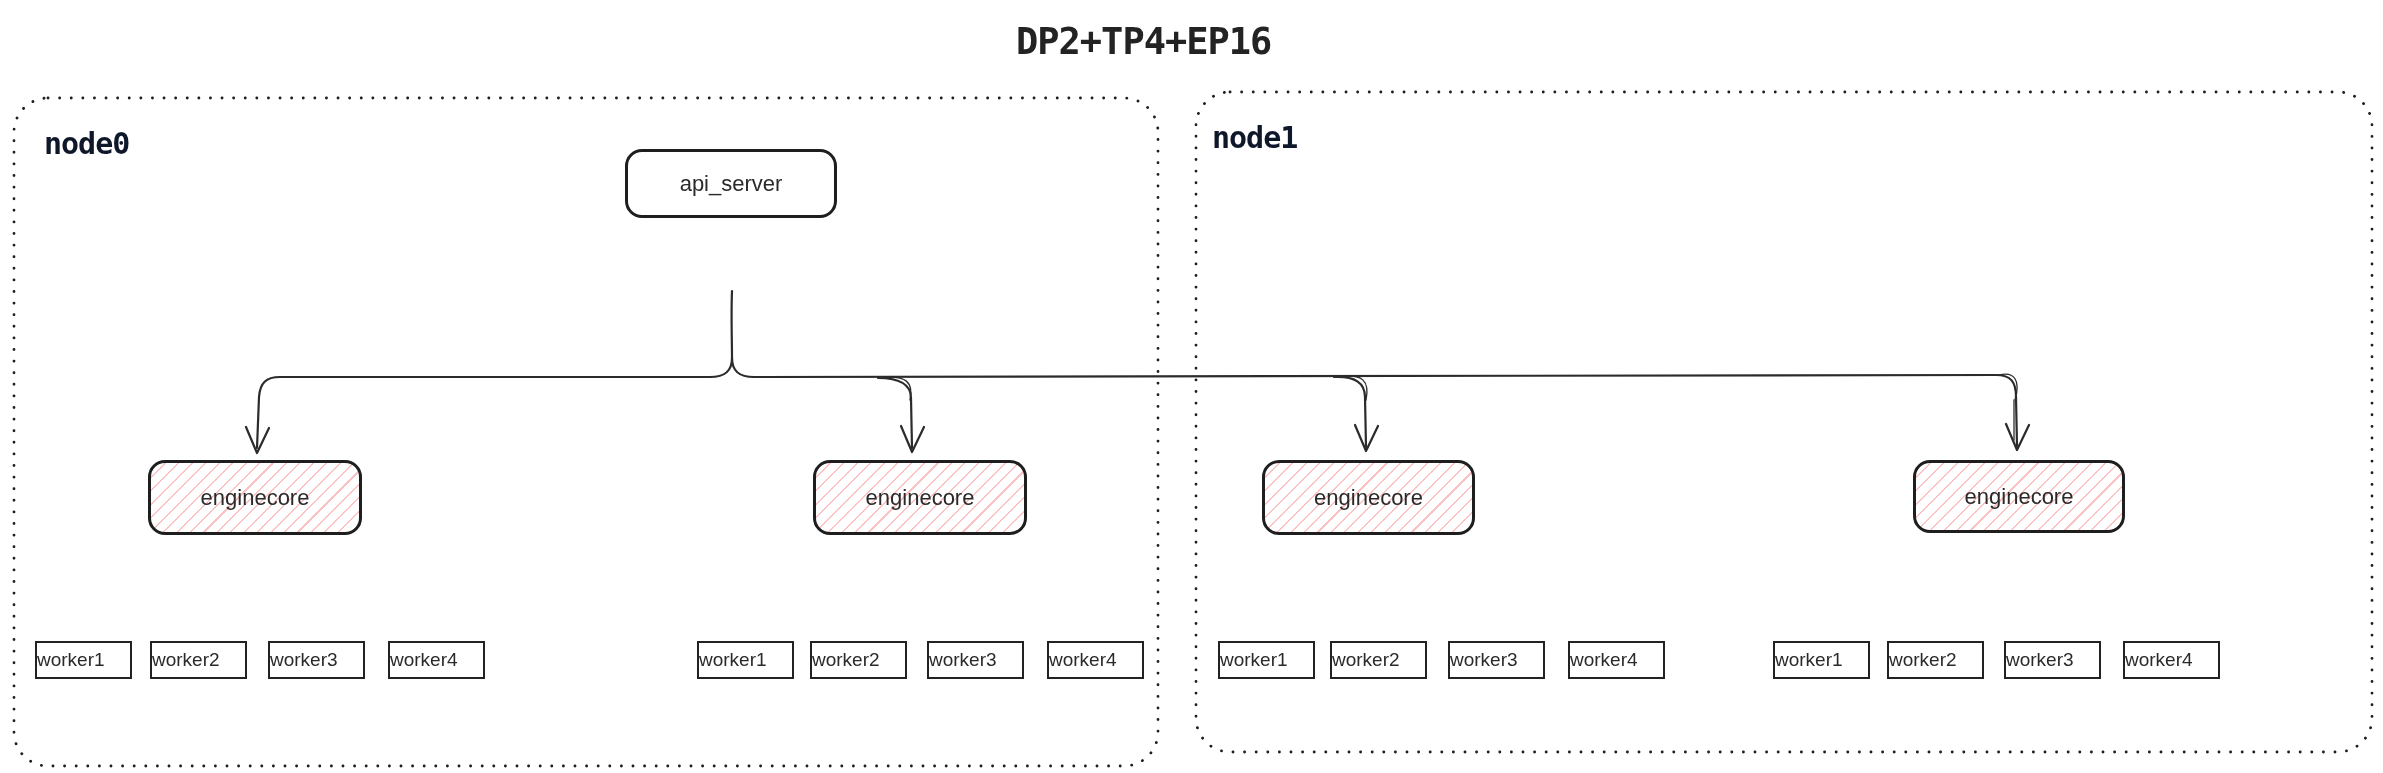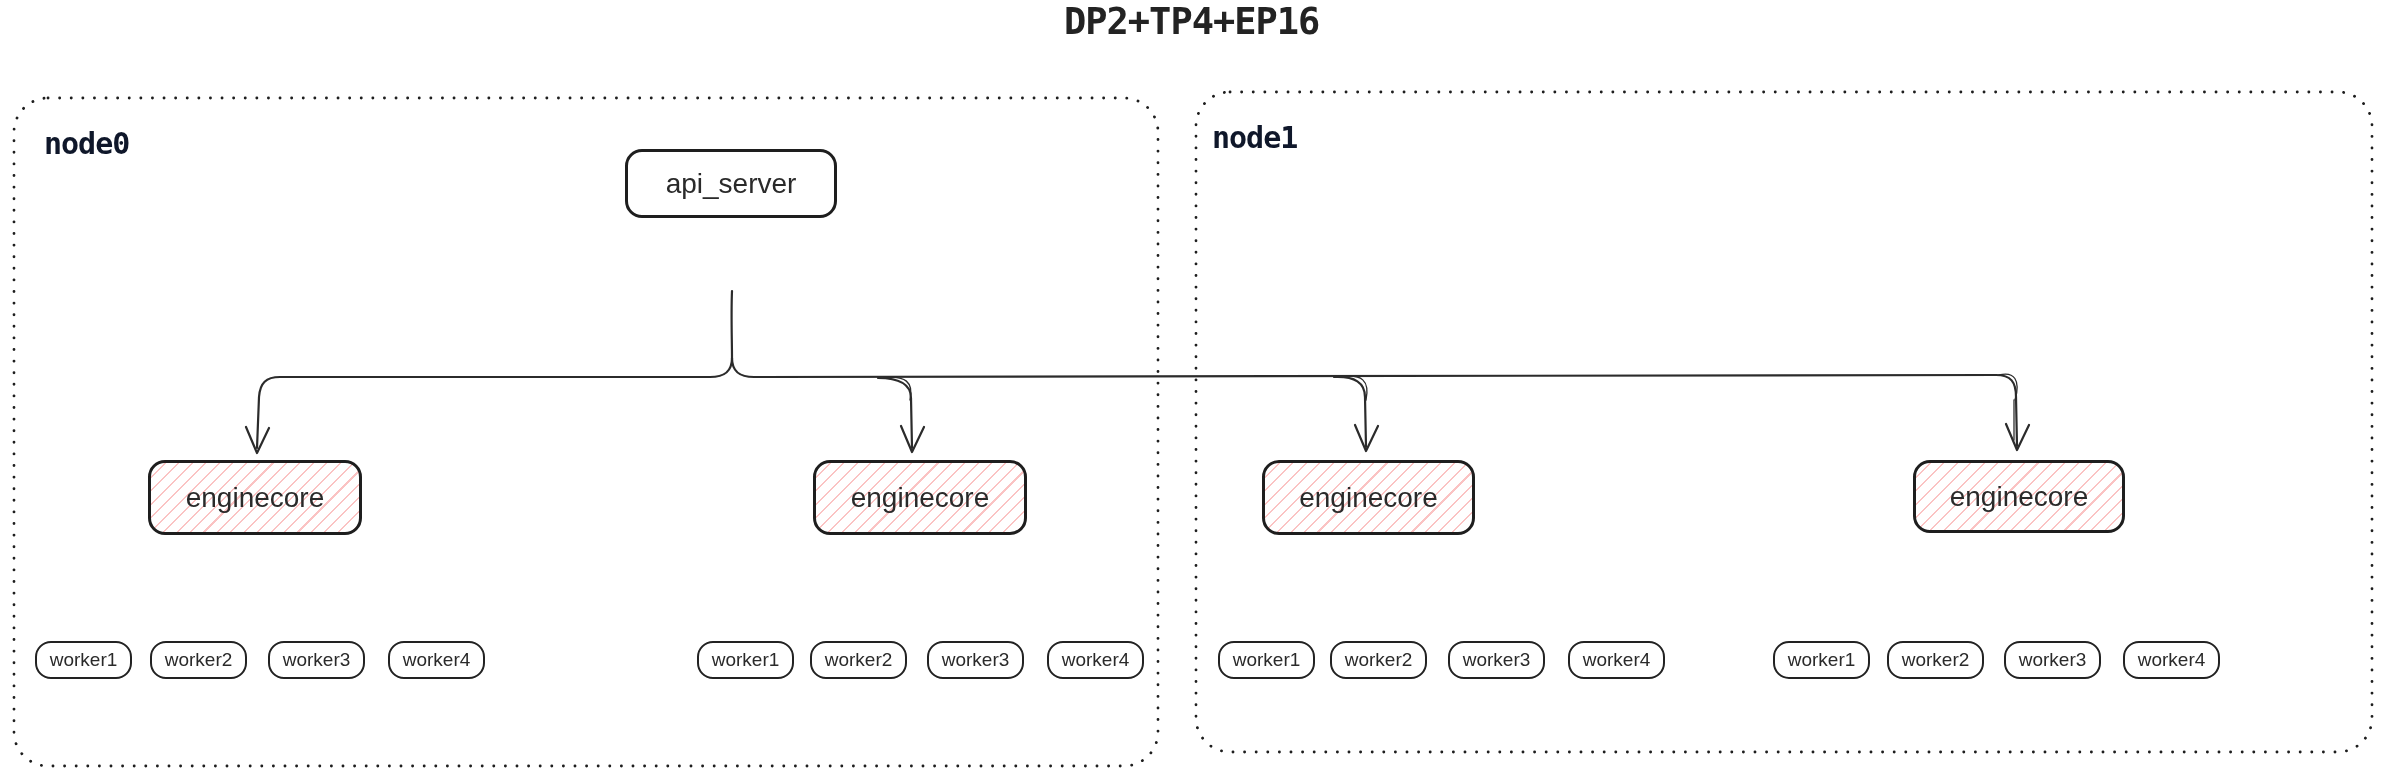--- a/index.html
+++ b/index.html
@@ -19,59 +19,58 @@
     color:var(--ink);
     overflow:hidden;
   }
   .mono{
     font-family:"DejaVu Sans Mono", monospace;
     font-weight:700;
     letter-spacing:-1px;
   }
   .diagram-title{
     position:absolute;
-    left:1016px;top:0;
+    left:1016px;top:20px;
     font-size:37px;
     color:#232323;
     white-space:nowrap;
-    margin-left:48px;
   }
   .node-label{
     position:absolute;
     font-size:30px;
     color:#0f172a;
     white-space:nowrap;
   }
   .node-box{position:absolute;border-radius:34px;}
   .shape{
     position:absolute;
     border:3px solid var(--ink);
     border-radius:17px;
     display:flex;align-items:center;justify-content:center;
-    font-size:28px;
+    font-size:22px;
     color:#2a2a2a;
     background:#ffffff;
     white-space:nowrap;
   }
   .hatch-green{
     background-image:repeating-linear-gradient(135deg,
       rgba(111,216,146,0.85) 0px, rgba(111,216,146,0.85) 1.6px,
       transparent 1.6px, transparent 9px);
   }
   .hatch-red{
     background-image:repeating-linear-gradient(135deg,
       rgba(248,158,158,0.62) 0px, rgba(248,158,158,0.62) 1.5px,
       transparent 1.5px, transparent 9.5px);
   }
   .worker{
     position:absolute;
     top:641px;height:38px;width:97px;
     border:2.6px solid #222;
-    border-radius:16px;
-    display:flex;align-items:center;justify-content:center;
+    border-radius:0;
+    display:flex;align-items:center;
     font-size:19px;
     color:#2a2a2a;
     background:#fff;
     white-space:nowrap;
   }
   svg.overlay{position:absolute;left:0;top:0;pointer-events:none;}
 </style>
 </head>
 <body>
 

